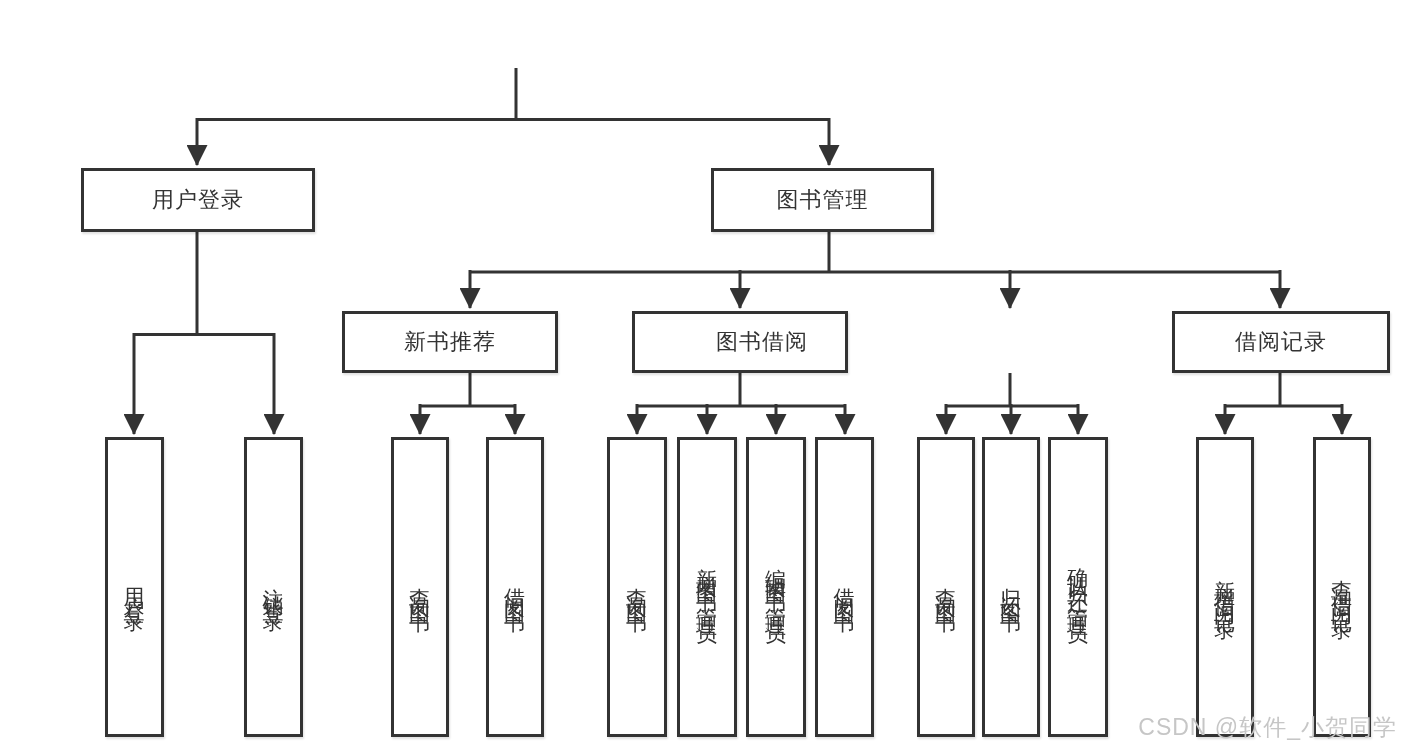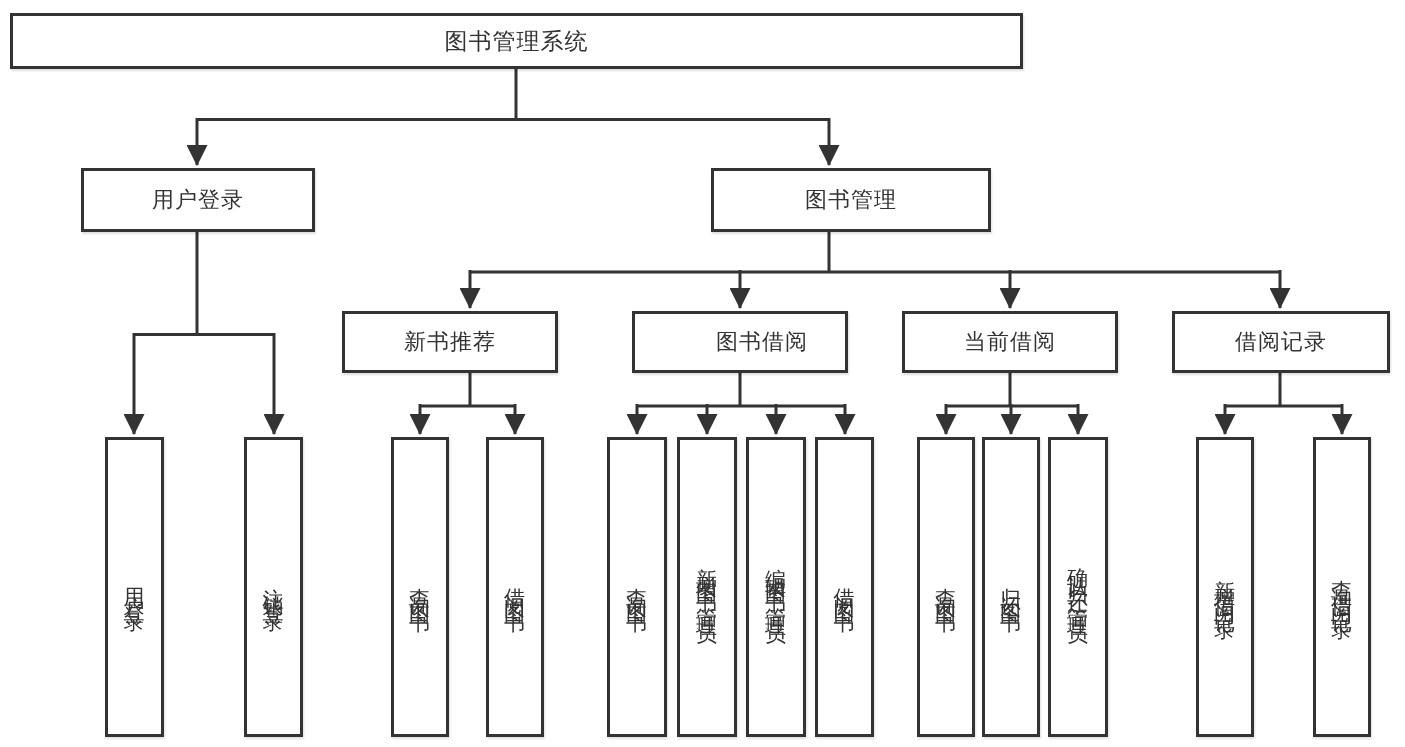--- a/index.html
+++ b/index.html
@@ -15,21 +15,21 @@
   }
   .node.root{font-size:23px;}
   .hlabel{letter-spacing:1px;white-space:nowrap;}
   .vlabel{
     writing-mode:vertical-rl;text-orientation:mixed;
     font-size:21px;letter-spacing:8px;line-height:1;white-space:nowrap;
   }
   
   .n-root{left:10px;top:13px;width:1013px;height:56px;}
   .n-login{left:81px;top:168px;width:234px;height:64px;}
-  .n-mgmt{left:711px;top:168px;width:280px;height:64px;}
+  .n-mgmt{left:711px;top:168px;width:223px;height:64px;}
   .n-l3-0{left:342px;top:311px;width:216px;height:62px;}
   .n-l3-1{left:632px;top:311px;width:216px;height:62px;padding-left:44px;}
   .n-l3-2{left:902px;top:311px;width:216px;height:62px;}
   .n-l3-3{left:1172px;top:311px;width:218px;height:62px;}
   .leaf{top:437px;height:300px;}
   .f-login-0{left:105px;width:59px;}
   .f-login-1{left:244px;width:59px;}
   .f-rec-0{left:391px;width:58px;}
   .f-rec-1{left:486px;width:58px;}
   .f-bor-0{left:607px;width:60px;}
@@ -87,39 +87,33 @@
       <path d="M946,404 V434" marker-end="url(#arrow)"></path>
       <path d="M1011,404 V434" marker-end="url(#arrow)"></path>
       <path d="M1078,404 V434" marker-end="url(#arrow)"></path>
 
       <path d="M1280,373 V406 M1225,406 H1342"></path>
       <path d="M1225,404 V434" marker-end="url(#arrow)"></path>
       <path d="M1342,404 V434" marker-end="url(#arrow)"></path>
     </g>
   </svg>
 
-  <div class="node root n-root">
-    <span class="hlabel">图书管理系统</span>
-  </div>
 
   <div class="node n-login">
     <span class="hlabel">用户登录</span>
   </div>
   <div class="node n-mgmt">
     <span class="hlabel">图书管理</span>
   </div>
 
   <div class="node n-l3-0">
     <span class="hlabel">新书推荐</span>
   </div>
   <div class="node n-l3-1">
     <span class="hlabel">图书借阅</span>
-  </div>
-  <div class="node n-l3-2">
-    <span class="hlabel">当前借阅</span>
   </div>
   <div class="node n-l3-3">
     <span class="hlabel">借阅记录</span>
   </div>
 
   <div class="node leaf f-login-0">
     <span class="vlabel">用户登录</span>
   </div>
   <div class="node leaf f-login-1">
     <span class="vlabel">注销登录</span>
@@ -155,13 +149,14 @@
     <span class="vlabel">确认归还（管理员）</span>
   </div>
 
   <div class="node leaf f-recd-0">
     <span class="vlabel">新增借阅记录</span>
   </div>
   <div class="node leaf f-recd-1">
     <span class="vlabel">查询借阅记录</span>
   </div>
 
+  <div class="watermark">CSDN @软件_小贺同学</div>
 </div>
 
 </body></html>

